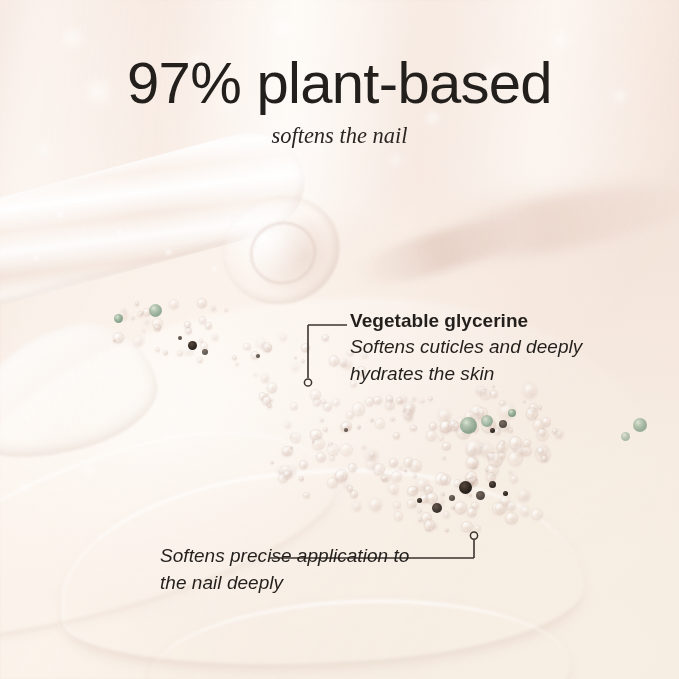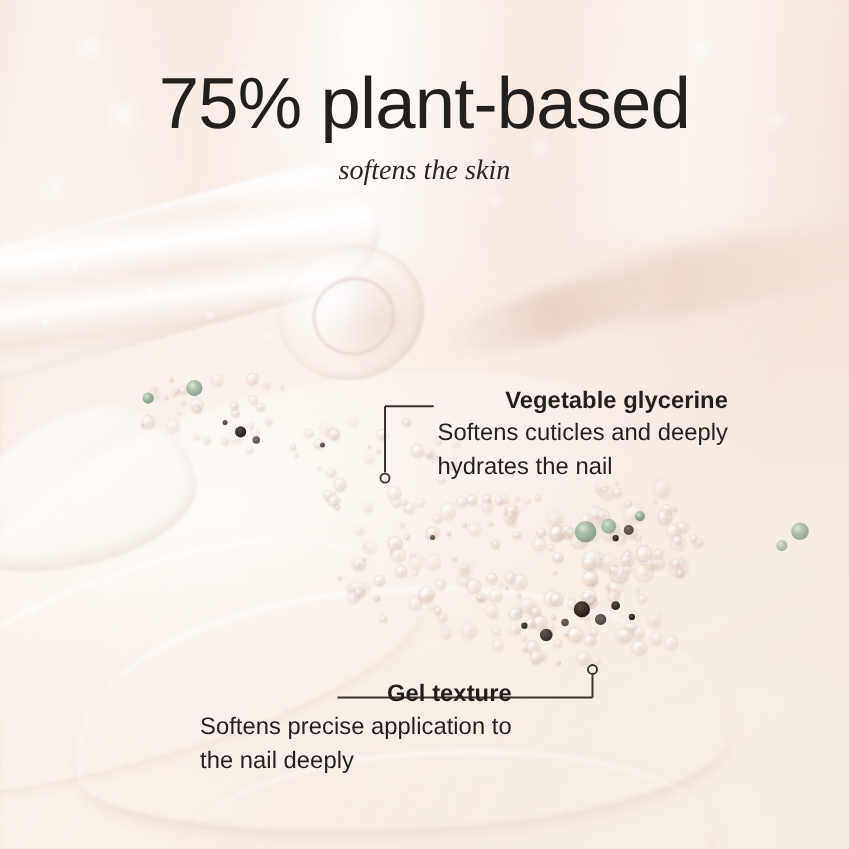--- a/index.html
+++ b/index.html
@@ -226,27 +226,27 @@
   .subtitle span { display: block; }
 
   
   .callout { position: absolute; color: #231f1c; }
   .callout .title {
     font-weight: 700;
     font-size: 19px;
     line-height: 26px;
     letter-spacing: 0.002em;
     white-space: nowrap;
-    text-align: right;
   }
   .callout .body {
     font-weight: 400;
     font-size: 19px;
     line-height: 26.5px;
     letter-spacing: 0.002em;
+    font-style: italic;
   }
   .callout .body span { display: block; white-space: nowrap; }
 
   #callout-glycerine { left: 350px; top: 308px; }
   #callout-gel       { left: 160px; top: 543px; }
 
   .leader { position: absolute; overflow: visible; }
   #leader-glycerine { left: 300px; top: 316px; width: 52px; height: 76px; }
   #leader-gel       { left: 266px; top: 528px; width: 218px; height: 42px; }
 </style>
@@ -573,47 +573,46 @@
       <div class="bokeh" style="left: 81px; top: 463px; width: 14px; height: 14px; opacity: 0.79;"></div>
       <div class="bokeh" style="left: 55px; top: 209px; width: 10px; height: 10px; filter: blur(1px); opacity: 0.9;"></div>
       <div class="bokeh" style="left: 116px; top: 228px; width: 8px; height: 8px; filter: blur(1px); opacity: 0.9;"></div>
       <div class="bokeh" style="left: 163.5px; top: 247.5px; width: 9px; height: 9px; filter: blur(1px); opacity: 0.9;"></div>
       <div class="bokeh" style="left: 210.5px; top: 264.5px; width: 7px; height: 7px; filter: blur(1px); opacity: 0.9;"></div>
       <div class="bokeh" style="left: 32px; top: 254px; width: 8px; height: 8px; filter: blur(1px); opacity: 0.9;"></div>
     </div>
 
   <div class="bg-layer bg-grade"></div>
 
-  <div class="headline">75% plant-based</div>
+  <div class="headline">97% plant-based</div>
 
   <div class="subtitle">
-    <span>softens the skin</span>
+    <span>softens the nail</span>
   </div>
 
   <svg class="leader" id="leader-glycerine" viewBox="0 0 52 76" width="52" height="76">
     <path d="M8 9 H47" stroke="#3A332E" stroke-width="1.6" fill="none" stroke-linecap="butt"></path>
     <path d="M8 9 V62" stroke="#3A332E" stroke-width="1.6" fill="none" stroke-linecap="butt"></path>
     <circle cx="8" cy="66.5" r="3.6" stroke="#3A332E" stroke-width="1.5" fill="none"></circle>
   </svg>
 
   <div class="callout" id="callout-glycerine">
     <div class="title">Vegetable glycerine</div>
     <div class="body">
       <span>Softens cuticles and deeply</span>
-      <span>hydrates the nail</span>
+      <span>hydrates the skin</span>
     </div>
   </div>
 
   <svg class="leader" id="leader-gel" viewBox="0 0 218 42" width="218" height="42">
     <path d="M4 30 H208" stroke="#3A332E" stroke-width="1.6" fill="none" stroke-linecap="butt"></path>
     <path d="M208 30 V12" stroke="#3A332E" stroke-width="1.6" fill="none" stroke-linecap="butt"></path>
     <circle cx="208" cy="7.6" r="3.6" stroke="#3A332E" stroke-width="1.5" fill="none"></circle>
   </svg>
 
   <div class="callout" id="callout-gel">
-    <div class="title">Gel texture</div>
     <div class="body">
       <span>Softens precise application to</span>
       <span>the nail deeply</span>
     </div>
   </div>
 
 </div>
 
 </body></html>

